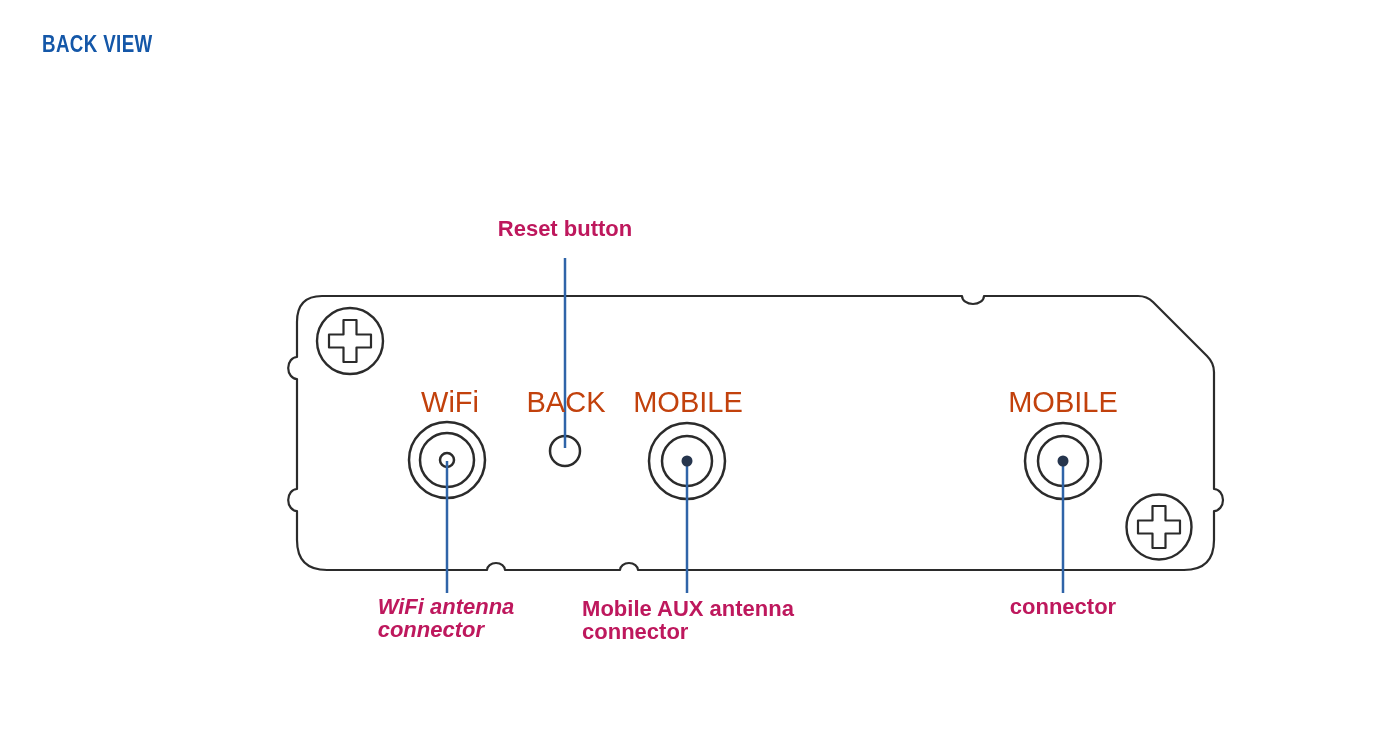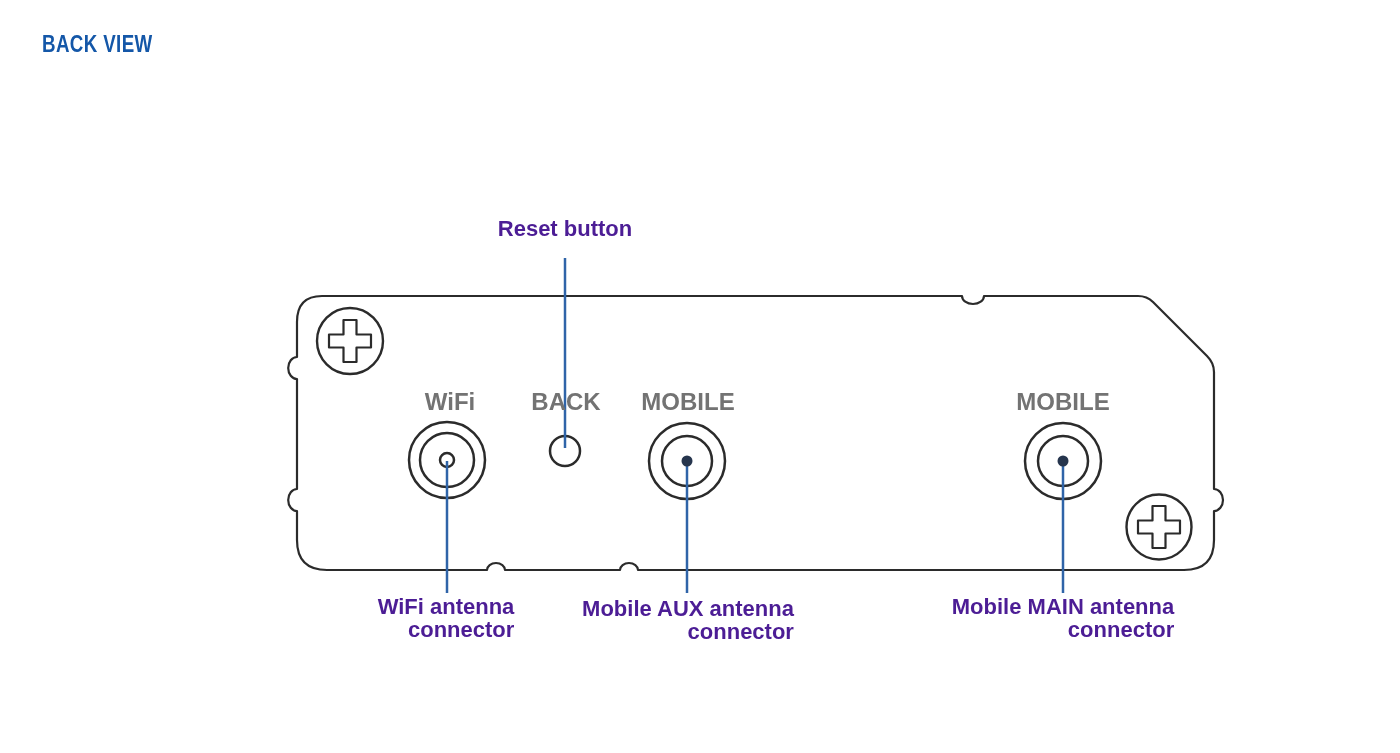--- a/index.html
+++ b/index.html
@@ -17,27 +17,27 @@
 
   .page-title {
     position: absolute; left: 42px; top: 30px;
     font-size: 24px; font-weight: 700; color: #1457a8;
     letter-spacing: 0.5px;
     transform: scaleX(0.78); transform-origin: left center;
     white-space: nowrap;
   }
   .panel-label {
     position: absolute; transform: translateX(-50%);
-    font-size: 24px; font-weight: 700; color: #737373;
+    font-size: 29px; font-weight: 400; color: #c2410c;
     white-space: nowrap; line-height: 24px;
   }
   .blue-callout {
     position: absolute; transform: translateX(-50%);
-    font-size: 22px; font-weight: 600; color: #4c1d95;
-    white-space: nowrap; text-align: right; line-height: 23px;
+    font-size: 22px; font-weight: 600; color: #be185d;
+    white-space: nowrap; text-align: left; line-height: 23px;
   }
   .blue-callout span { display: block; }
 </style>
 </head>
 <body>
 
 <div class="canvas">
 
   <svg class="drawing" width="1400" height="753" viewBox="0 0 1400 753">
 
@@ -104,26 +104,25 @@
 
   <div class="page-title">BACK VIEW</div>
 
   <div class="blue-callout" style="left:565px; top:217px;">Reset button</div>
 
   <div class="panel-label" style="left:450px; top:390px;">WiFi</div>
   <div class="panel-label" style="left:566px; top:390px;">BACK</div>
   <div class="panel-label" style="left:688px; top:390px;">MOBILE</div>
   <div class="panel-label" style="left:1063px; top:390px;">MOBILE</div>
 
-  <div class="blue-callout" style="left:446px; top:595px;">
+  <div class="blue-callout" style="left:446px; top:595px;font-style:italic;">
     <span>WiFi antenna</span>
     <span>connector</span>
   </div>
   <div class="blue-callout" style="left:688px; top:597px;">
     <span>Mobile AUX antenna</span>
     <span>connector</span>
   </div>
   <div class="blue-callout" style="left:1063px; top:595px;">
-    <span>Mobile MAIN antenna</span>
     <span>connector</span>
   </div>
 
 </div>
 
 </body></html>

